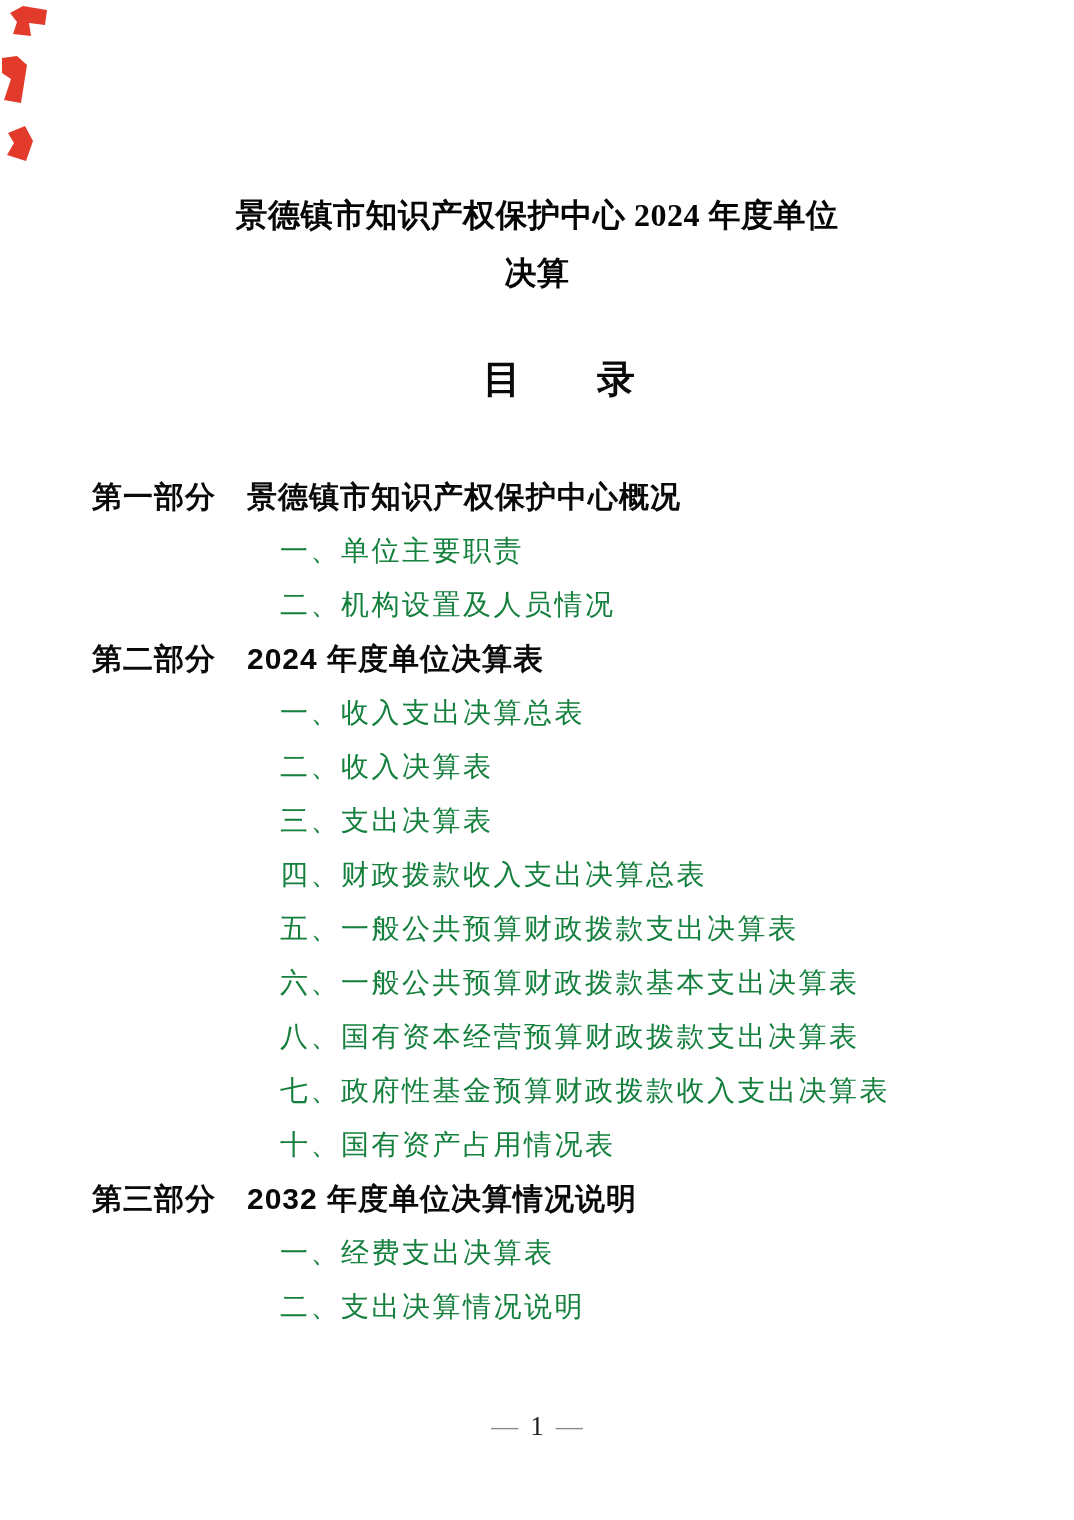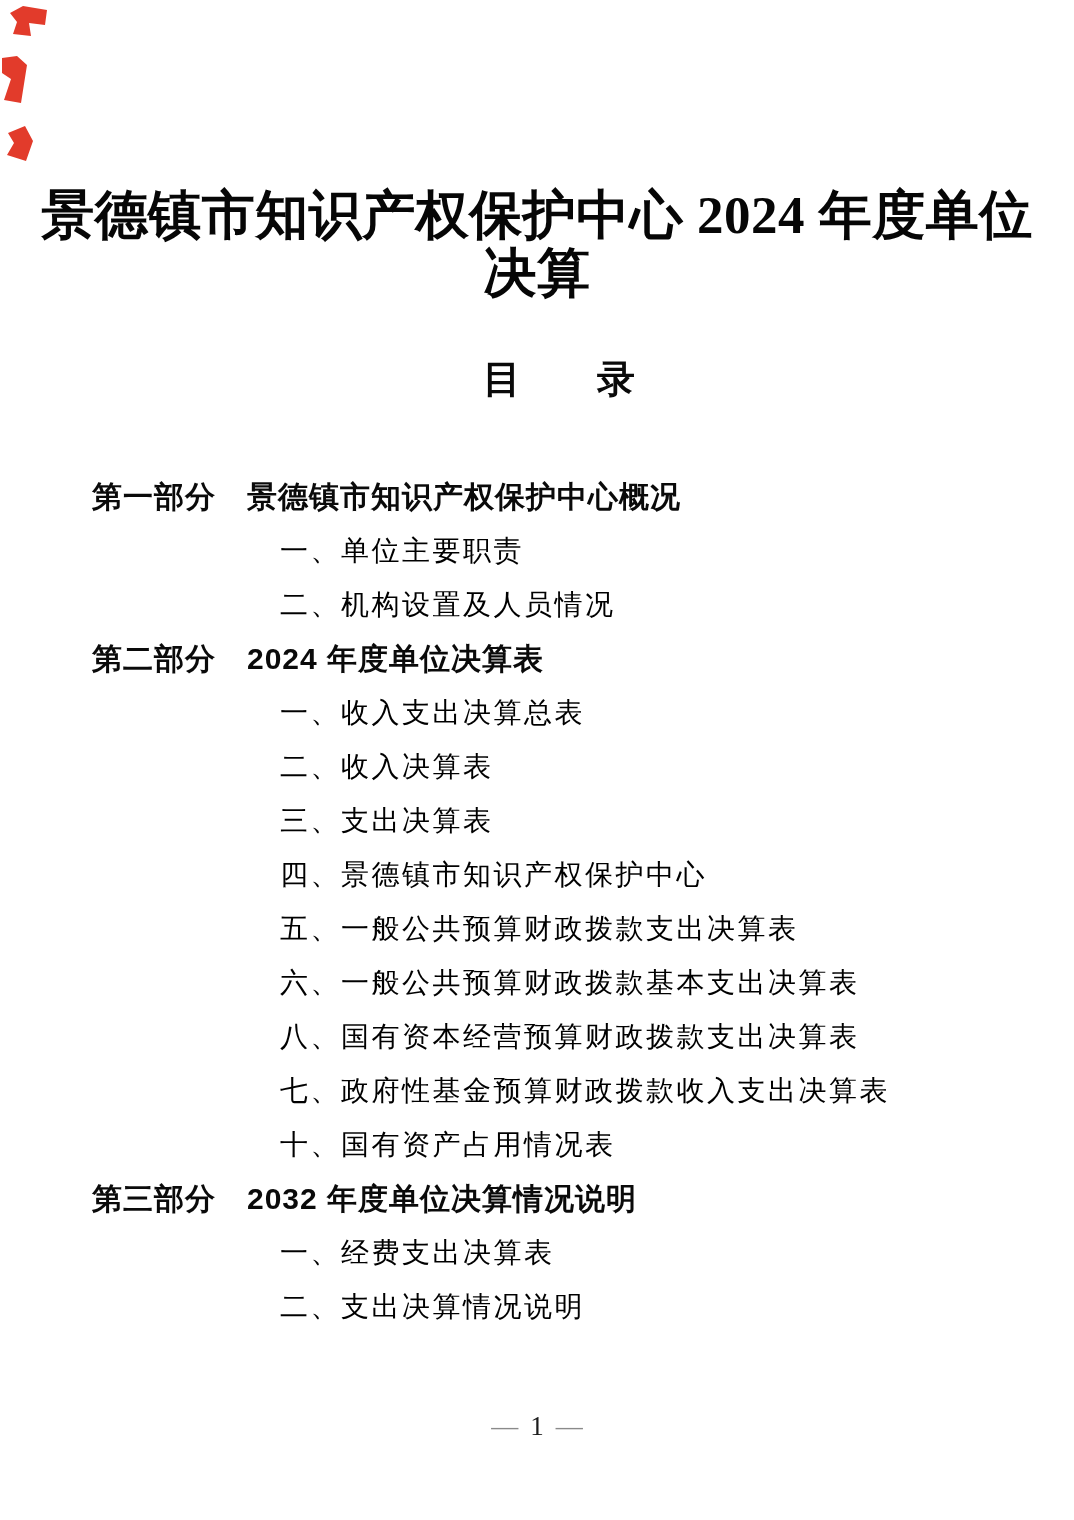--- a/index.html
+++ b/index.html
@@ -26,21 +26,21 @@
 
   
   .doc-title {
     position: absolute;
     top: 186px;
     left: 0;
     right: 0;
     text-align: center;
     font-family: "Liberation Serif", serif;
     font-weight: bold;
-    font-size: 53px;
+    font-size: 32px;
     line-height: 58px;
     color: #060606;
     letter-spacing: 0.5px;
   }
 
   
   .toc-heading {
     position: absolute;
     top: 356px;
     left: 0;
@@ -72,21 +72,21 @@
     font-weight: bold;
     font-size: 30px;
     color: #0a0a0a;
     letter-spacing: 1px;
   }
   .toc-line.item {
     padding-left: 280px;
     font-family: "Liberation Serif", serif;
     font-weight: normal;
     font-size: 28px;
-    color: #000000;
+    color: #15803d;
     letter-spacing: 2.5px;
   }
 
   
   .footer {
     position: absolute;
     top: 1408px;
     left: 0;
     right: 0;
     text-align: center;
@@ -118,21 +118,21 @@
   <div class="toc-heading">目　　录</div>
 
   <div class="toc">
     <div class="toc-line section">第一部分　景德镇市知识产权保护中心概况</div>
     <div class="toc-line item">一、单位主要职责</div>
     <div class="toc-line item">二、机构设置及人员情况</div>
     <div class="toc-line section">第二部分　2024 年度单位决算表</div>
     <div class="toc-line item">一、收入支出决算总表</div>
     <div class="toc-line item">二、收入决算表</div>
     <div class="toc-line item">三、支出决算表</div>
-    <div class="toc-line item">四、景德镇市知识产权保护中心</div>
+    <div class="toc-line item">四、财政拨款收入支出决算总表</div>
     <div class="toc-line item">五、一般公共预算财政拨款支出决算表</div>
     <div class="toc-line item">六、一般公共预算财政拨款基本支出决算表</div>
     <div class="toc-line item">八、国有资本经营预算财政拨款支出决算表</div>
     <div class="toc-line item">七、政府性基金预算财政拨款收入支出决算表</div>
     <div class="toc-line item">十、国有资产占用情况表</div>
     <div class="toc-line section">第三部分　2032 年度单位决算情况说明</div>
     <div class="toc-line item">一、经费支出决算表</div>
     <div class="toc-line item">二、支出决算情况说明</div>
   </div>
 

